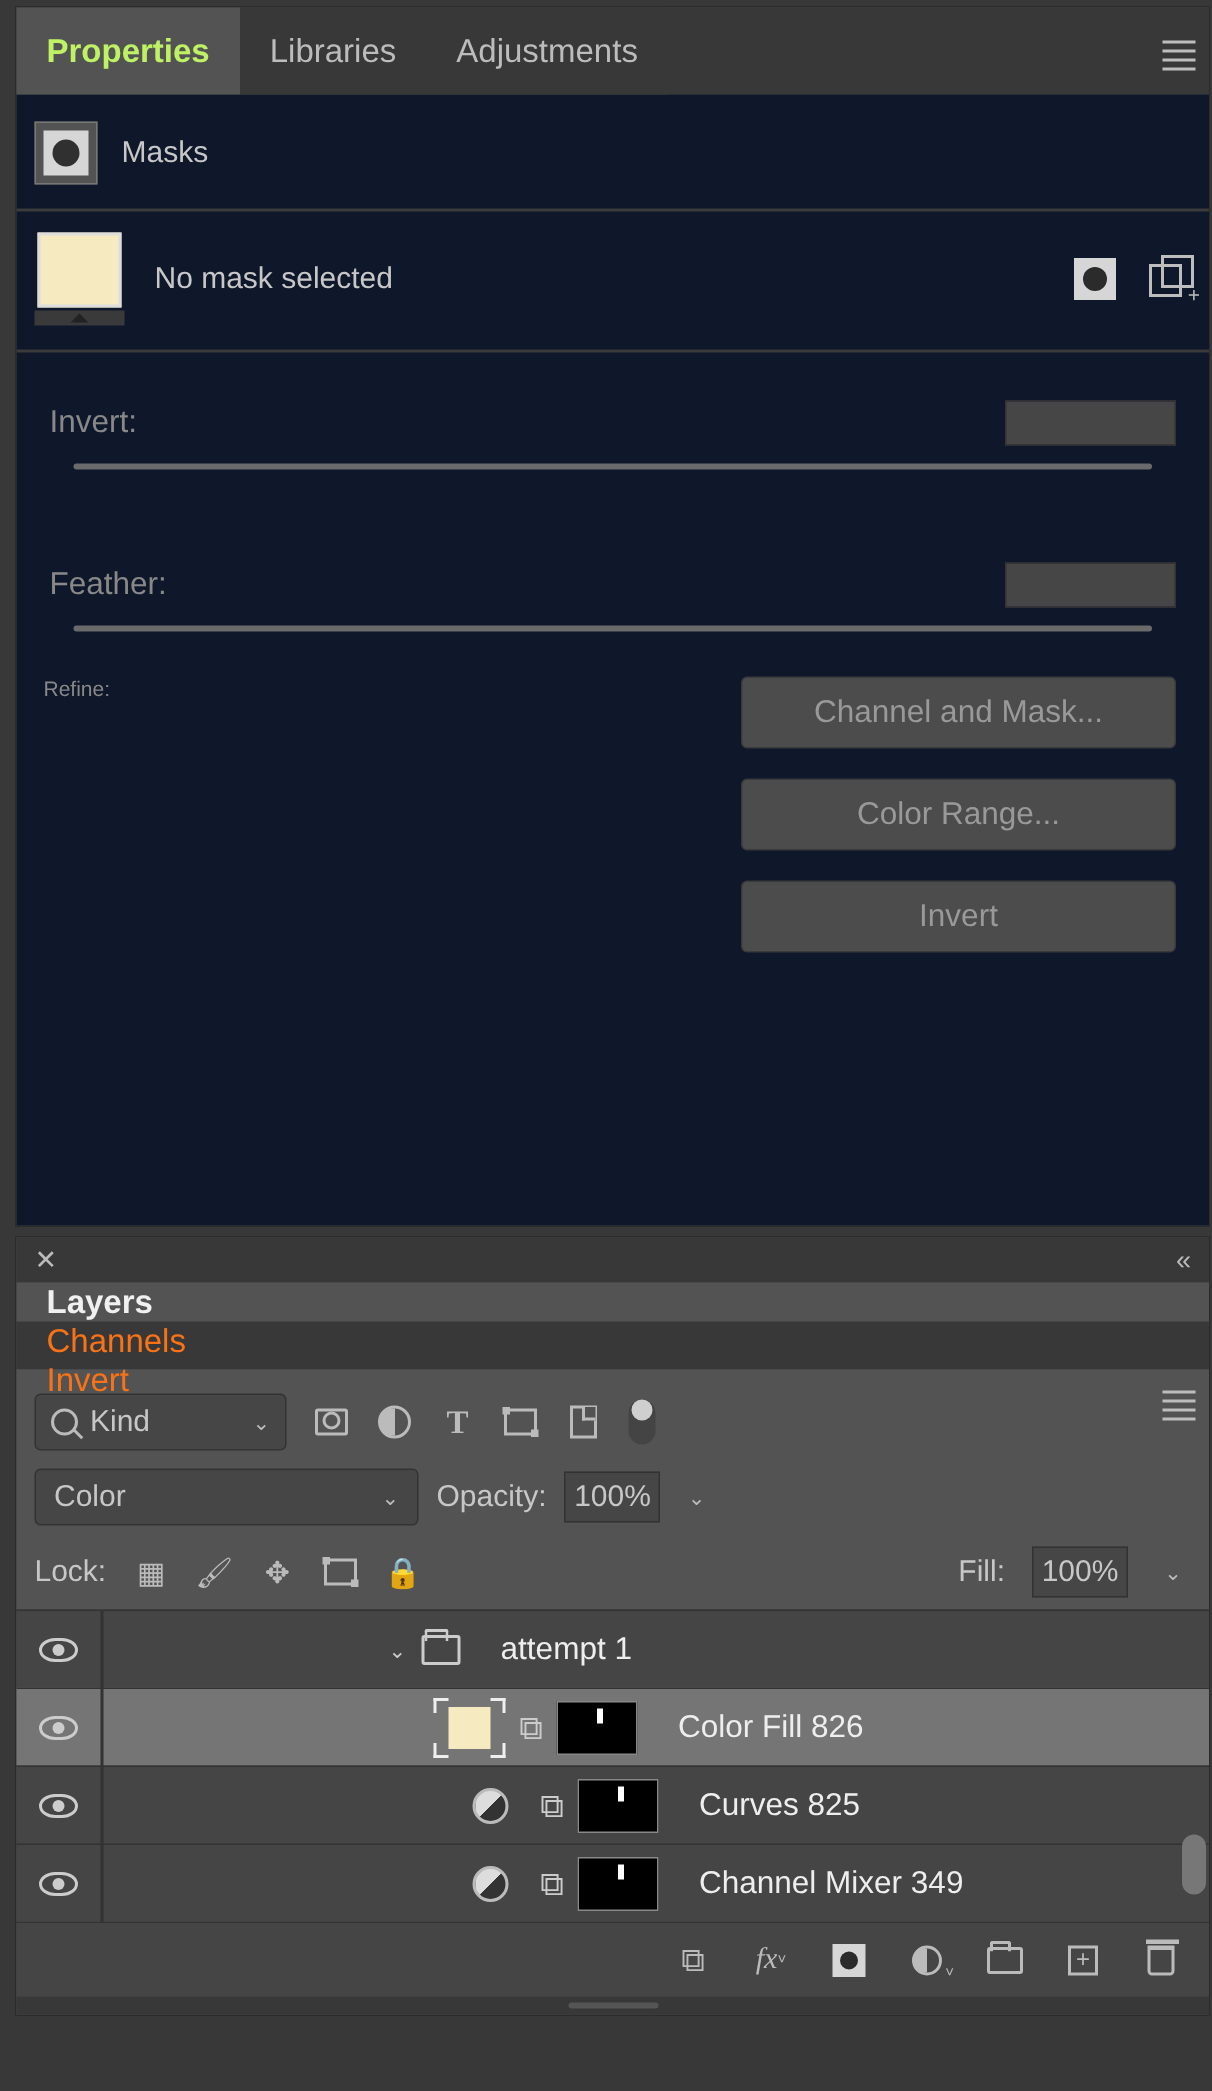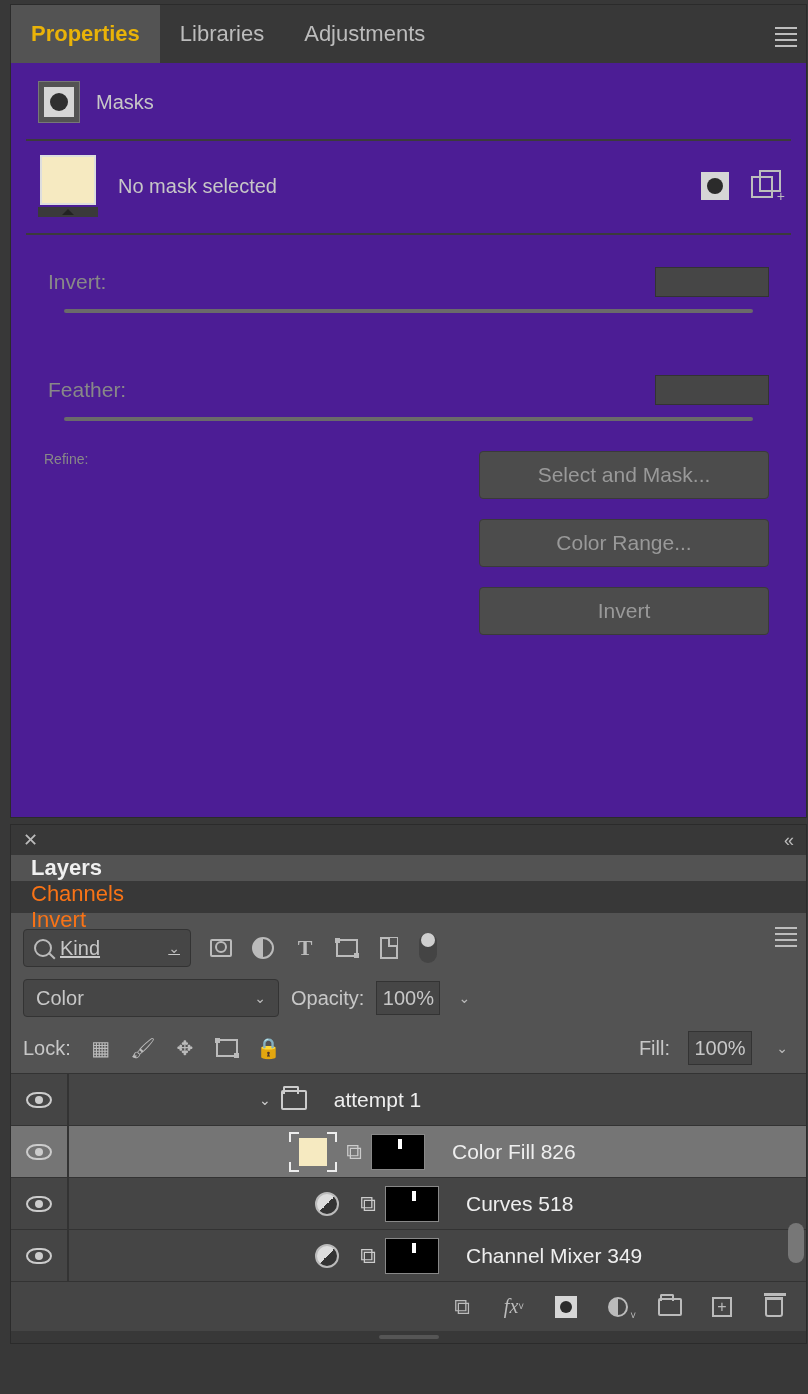--- a/index.html
+++ b/index.html
@@ -2,26 +2,26 @@
 <html><head>
 <meta charset="utf-8">
 <style>
   * { box-sizing: border-box; margin: 0; padding: 0; font-family: -apple-system, "Helvetica Neue", Arial, sans-serif; }
   body { background:#383838; color:#c7c7c7; width:808px; height:1394px; overflow:hidden; font-size:20px; }
   .panel { background:#535353; border:1px solid #2b2b2b; }
   
   
   .tabs { height:58px; display:flex; align-items:stretch; background:#383838; }
   .tab { padding:0 20px; display:flex; align-items:center; font-size:22px; color:#bcbcbc; cursor:pointer; background:#383838;}
-  .tab.active { background:#535353; color:#eab308; font-weight:600;}
+  .tab.active { background:#535353; color:#bef264; font-weight:600;}
   .tabs .mini-menu { margin-left:auto; width:40px; display:flex; align-items:center; justify-content:center;}
   .hamb { width:22px; height:2px; background:#bdbdbd; box-shadow:0 6px 0 #bdbdbd, 0 12px 0 #bdbdbd, 0 -6px 0 #bdbdbd; }
   
   
-  .prop-body { background:#4c1d95; padding:12px 27px; }
+  .prop-body { background:#0f172a; padding:12px 12px; }
   .masks-row { display:flex; align-items:center; gap:16px; padding:6px 0 10px 0;}
   .mask-icon { width:42px; height:42px; border:1px solid #777; display:flex; align-items:center; justify-content:center; background:#535353;}
   .mask-icon .inner { width:30px; height:30px; background:#d6d6d6; display:flex; align-items:center; justify-content:center;}
   .mask-icon .dot { width:18px; height:18px; border-radius:50%; background:#303030;}
   .sep { height:2px; background:#3b3b3b; margin:6px -12px 10px -12px;}
   
   .swatch-row { display:flex; align-items:center; gap:20px; padding:4px 0 10px 0;}
   .swatch-col { display:flex; flex-direction:column; align-items:center;}
   .swatch { width:56px; height:50px; background:#f6eac1; border:2px solid #ddd;}
   .swatch-base { width:60px; height:10px; background:#3a3a3a; display:flex; align-items:center; justify-content:center; margin-top:2px;}
@@ -52,21 +52,21 @@
   .close-x { font-size:18px; color:#bbb; cursor:pointer;}
   .collapse { margin-left:auto; color:#bbb; font-size:18px; cursor:pointer;}
 
   .ltabs { height:58px; display:flex; background:#383838;flex-direction:column;}
   .ltab { padding:0 20px; display:flex; align-items:center; font-size:22px; color:#f97316; cursor:pointer;}
   .ltab.active { background:#535353; color:#f0f0f0; font-weight:600;}
   .ltabs .mini-menu { margin-left:auto; width:40px; display:flex; align-items:center; justify-content:center;}
   
   .lbody { background:#535353; padding:10px 12px 0 12px;}
   .filter-row { display:flex; align-items:center; gap:18px; height:50px;}
-  .kind-select { width:168px; height:38px; background:#464646; border:1px solid #333; border-radius:4px; display:flex; align-items:center; padding:0 10px; gap:8px; cursor:pointer;text-decoration:underline;}
+  .kind-select { width:168px; height:38px; background:#464646; border:1px solid #333; border-radius:4px; display:flex; align-items:center; padding:0 10px; gap:8px; cursor:pointer;}
   .magnify { width:18px;height:18px;border:2px solid #bbb; border-radius:50%; position:relative;}
   .magnify::after{content:"";position:absolute;width:8px;height:2px;background:#bbb;right:-6px;bottom:-2px;transform:rotate(45deg);}
   .chev { margin-left:auto; font-size:14px; color:#bbb;}
   .ficon { width:24px;height:24px; color:#bbb; display:flex; align-items:center;justify-content:center;}
   .img-ic{width:22px;height:18px;border:2px solid #bbb;border-radius:2px;position:relative;}
   .img-ic::after{content:"";position:absolute;left:3px;bottom:2px;width:8px;height:8px;border:2px solid #bbb;border-radius:50%;}
   .half-circ{width:22px;height:22px;border-radius:50%;background:linear-gradient(90deg,#bbb 50%,transparent 50%);border:2px solid #bbb;}
   .T-ic{font-family:Georgia,serif;font-size:22px;font-weight:bold;color:#bbb;}
   .rect-anchors{width:22px;height:18px;border:2px solid #bbb;position:relative;}
   .rect-anchors::before,.rect-anchors::after{content:"";position:absolute;width:5px;height:5px;background:#bbb;}
@@ -172,21 +172,21 @@
     <div style="height:40px;"></div>
     <div class="ctrl-row dim">
       <div class="ctrl-label">Feather:</div>
       <div class="ctrl-input"></div>
     </div>
     <div class="slider-track"></div>
 
     <div class="refine-row">
       <div class="refine-label">Refine:</div>
       <div class="refine-btns">
-        <div class="btn">Select and Mask...</div>
+        <div class="btn">Channel and Mask...</div>
         <div class="btn">Color Range...</div>
         <div class="btn">Invert</div>
       </div>
     </div>
     <div style="height:170px;"></div>
   </div>
 </div>
 
 <div class="panel" style="margin:6px 0 0 10px; width:797px; position:relative;">
   <div class="layers-top">
@@ -282,21 +282,21 @@
 
     <div class="lrow">
       <div class="eye">
           <div class="eye-ic"></div>
         </div>
       <div class="vline"></div>
       <div class="indent" style="width:246px;"></div>
       <div class="adj-circ"></div>
       <div class="link-ic" style="margin:0 8px;">⧉</div>
       <div class="mask-thumb"></div>
-      <span class="lname">Curves 518</span>
+      <span class="lname">Curves 825</span>
     </div>
 
     <div class="lrow">
       <div class="eye">
           <div class="eye-ic"></div>
         </div>
       <div class="vline"></div>
       <div class="indent" style="width:246px;"></div>
       <div class="adj-circ"></div>
       <div class="link-ic" style="margin:0 8px;">⧉</div>

